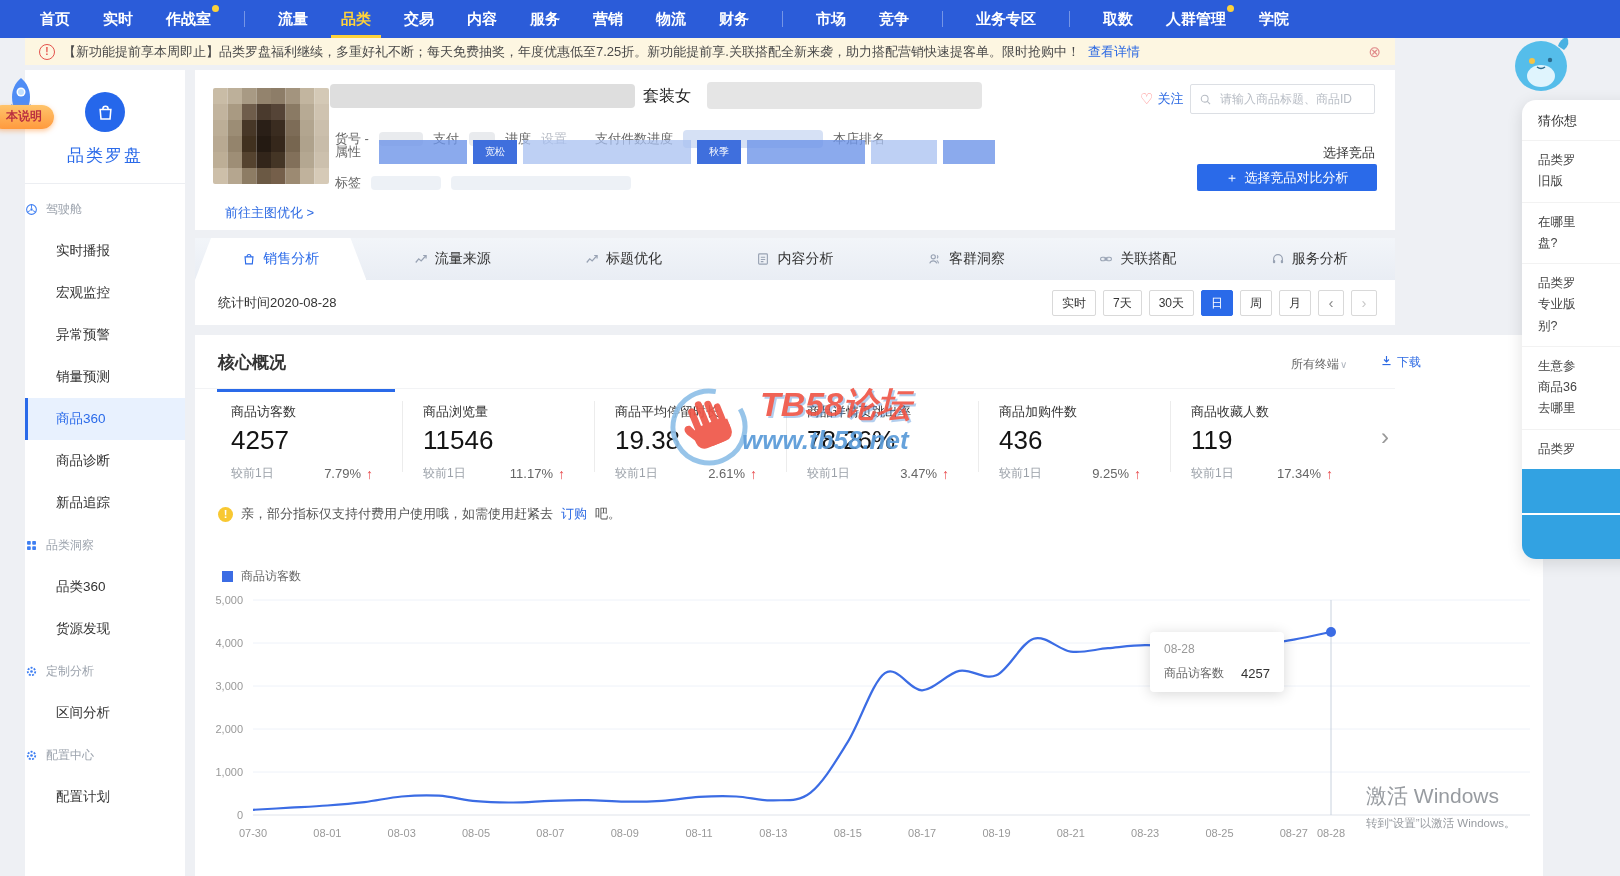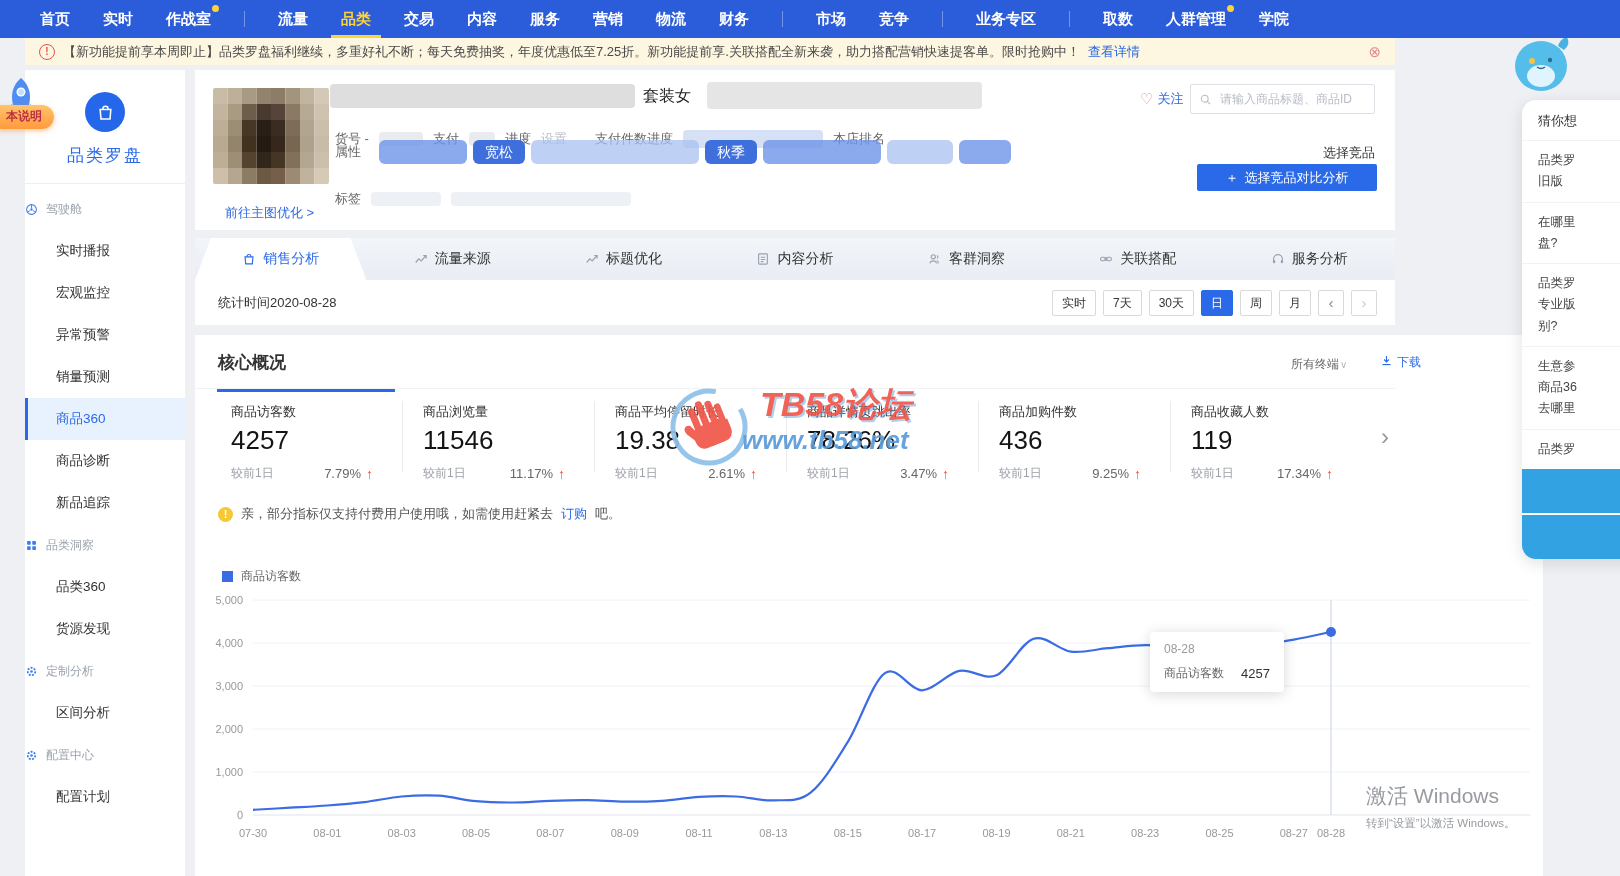--- a/index.html
+++ b/index.html
@@ -48,22 +48,22 @@
   .blob.light{background:#e3e6ea;opacity:.8;}
   .blob.bluish{background:#ccd9f2;opacity:.8;}
   .blob.faint{background:#dfe5ee;opacity:.55;}
   .ptitle-blob1{position:absolute;left:135px;top:14px;width:305px;height:24px;}
   .ptitle-text{position:absolute;left:448px;top:16px;font-size:16px;color:#222;}
   .ptitle-blob2{position:absolute;left:512px;top:12px;width:275px;height:27px;background:#e0e0e0;}
   .prow{position:absolute;left:140px;display:flex;align-items:center;gap:10px;font-size:13px;color:#666;}
   .prow .dim{color:#b9bec7;}
   .prow1{top:60px;}
   .prow2{top:70px;}
-  .prow3{top:120px;}
-  .pill{height:24px;line-height:24px;border-radius:6px;background:#3f6fdd;color:#fff;font-size:14px;padding:0 12px;white-space:nowrap;}
+  .prow3{top:104px;}
+  .pill{height:24px;line-height:24px;border-radius:0;background:#3f6fdd;color:#fff;font-size:10px;padding:0 12px;white-space:nowrap;}
   .pill.b1{background:#6e95e8;opacity:.8;padding:0;}
   .pill.b2{background:#a8c0f0;opacity:.75;padding:0;}
   .pfollow{position:absolute;left:945px;top:20px;display:flex;align-items:center;gap:4px;font-size:13px;color:#2d6ae3;cursor:pointer;}
   .pfollow .heart{color:#ff8b8b;font-size:15px;}
   .psearch{position:absolute;left:995px;top:14px;width:185px;height:30px;border:1px solid #dcdfe4;border-radius:2px;background:#fff;display:flex;align-items:center;padding:0 8px;box-sizing:border-box;gap:6px;color:#b7bcc4;}
   .psearch input{border:none;outline:none;flex:1;font-size:12px;color:#333;font-family:inherit;min-width:0;}
   .psearch input::placeholder{color:#b7bcc4;}
   .pcompare-hint{position:absolute;left:1128px;top:74px;font-size:13px;color:#333;}
   .pcompare-btn{position:absolute;left:1002px;top:94px;width:180px;height:27px;background:#2a6ae9;color:#fff;font-size:13px;border:none;border-radius:2px;display:flex;align-items:center;justify-content:center;gap:6px;cursor:pointer;font-family:inherit;}
 

